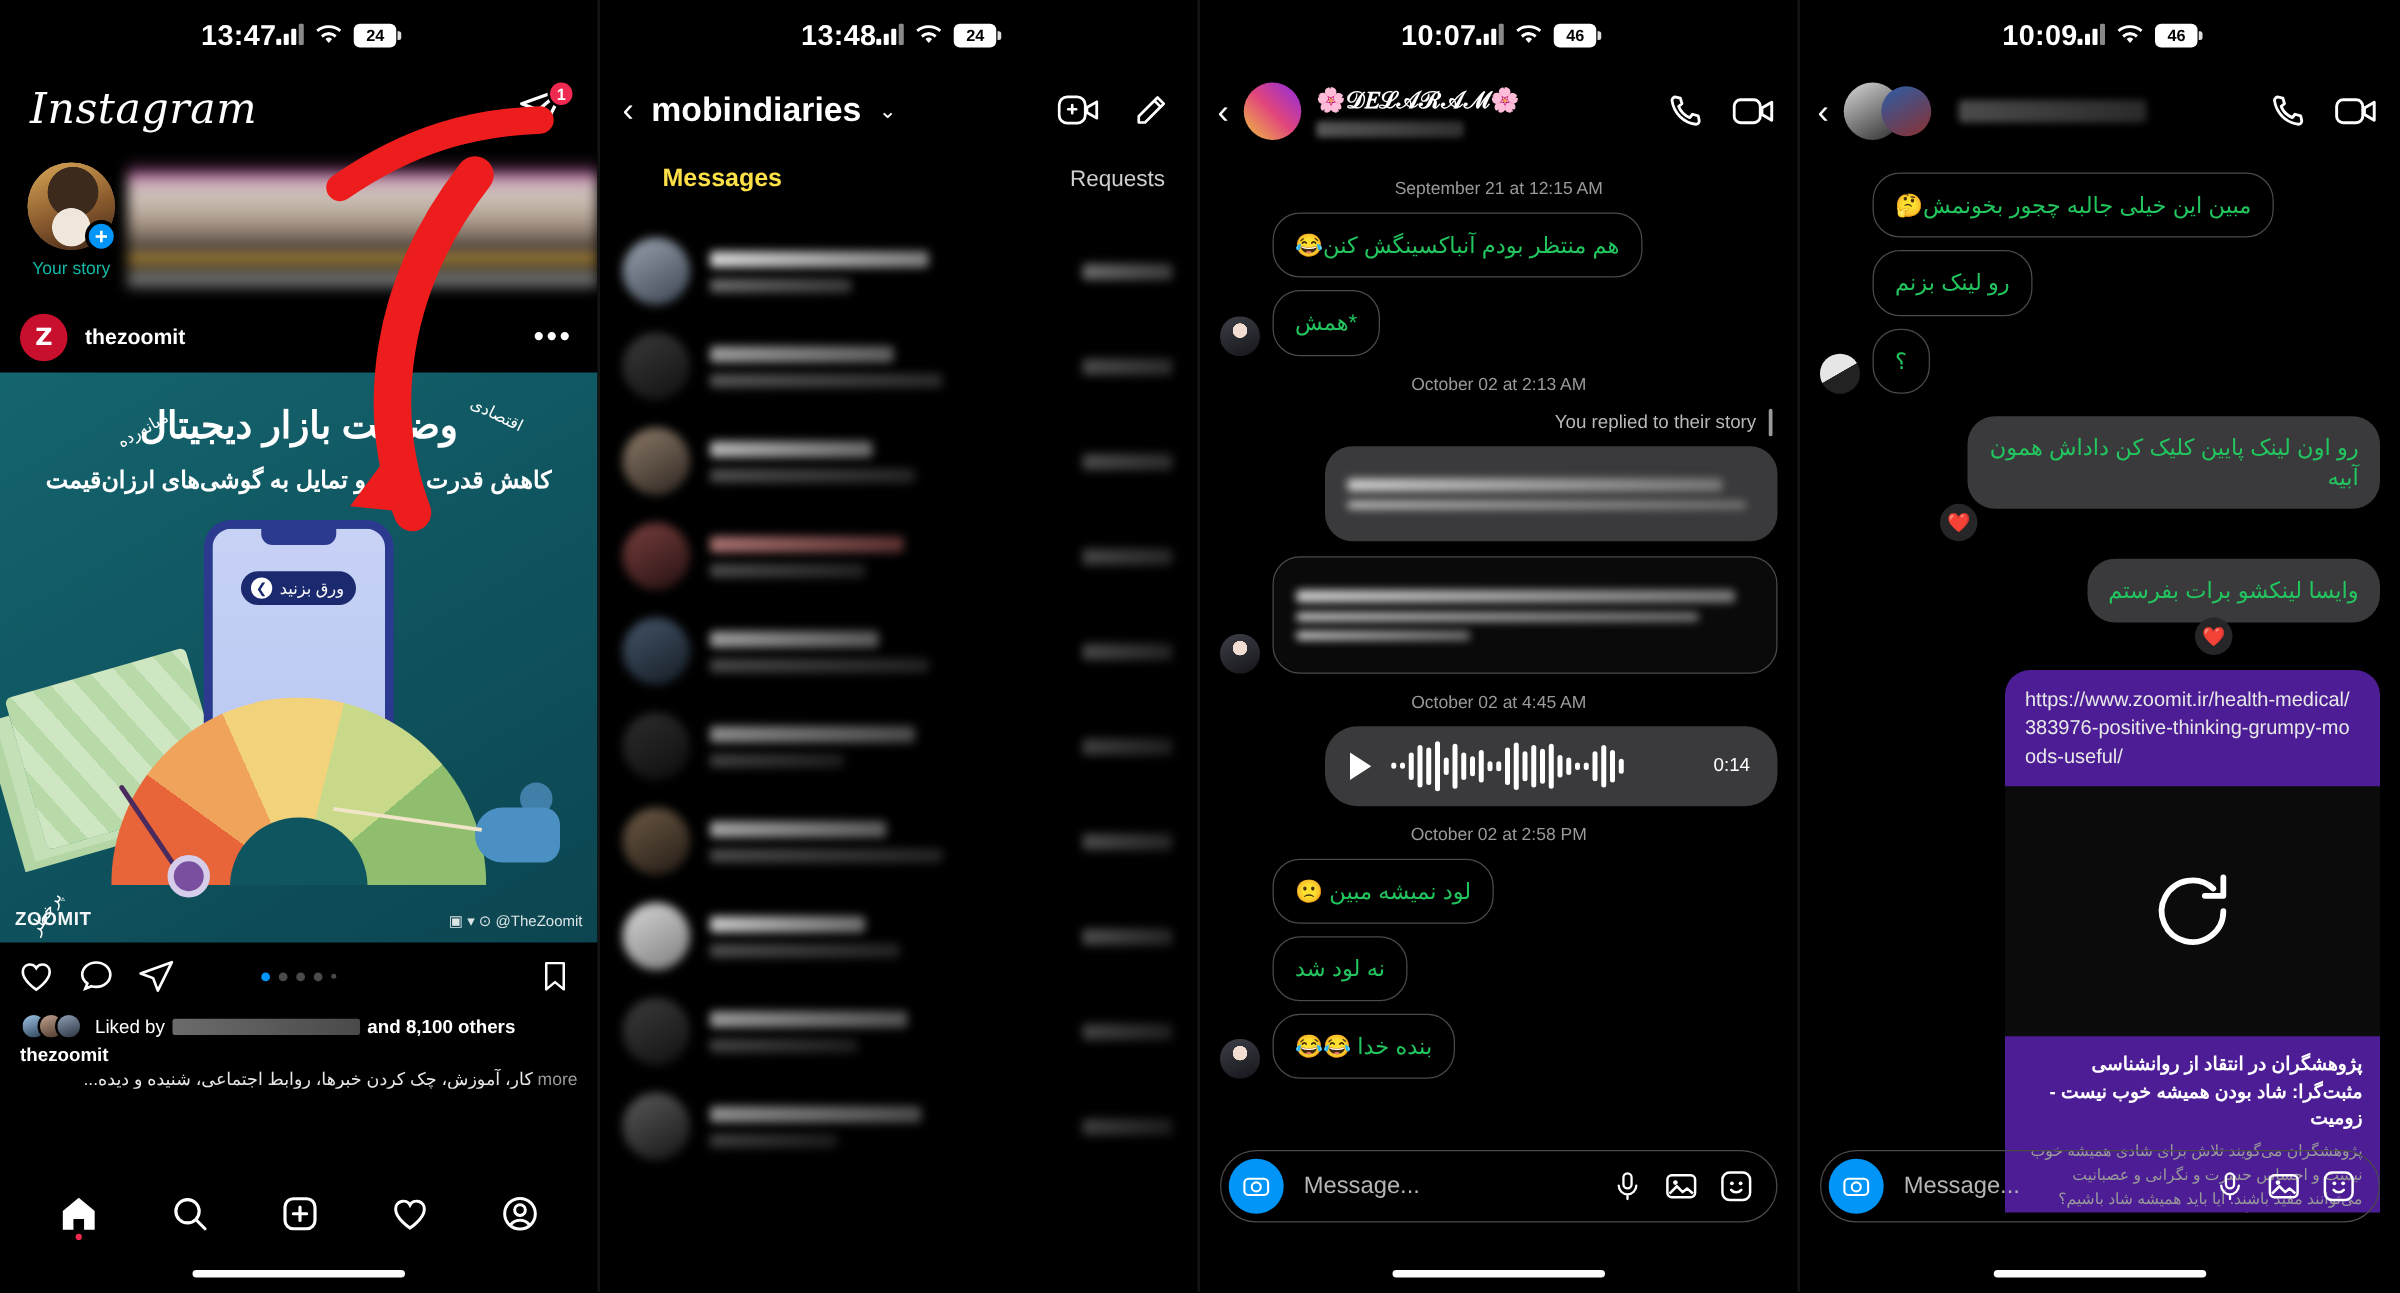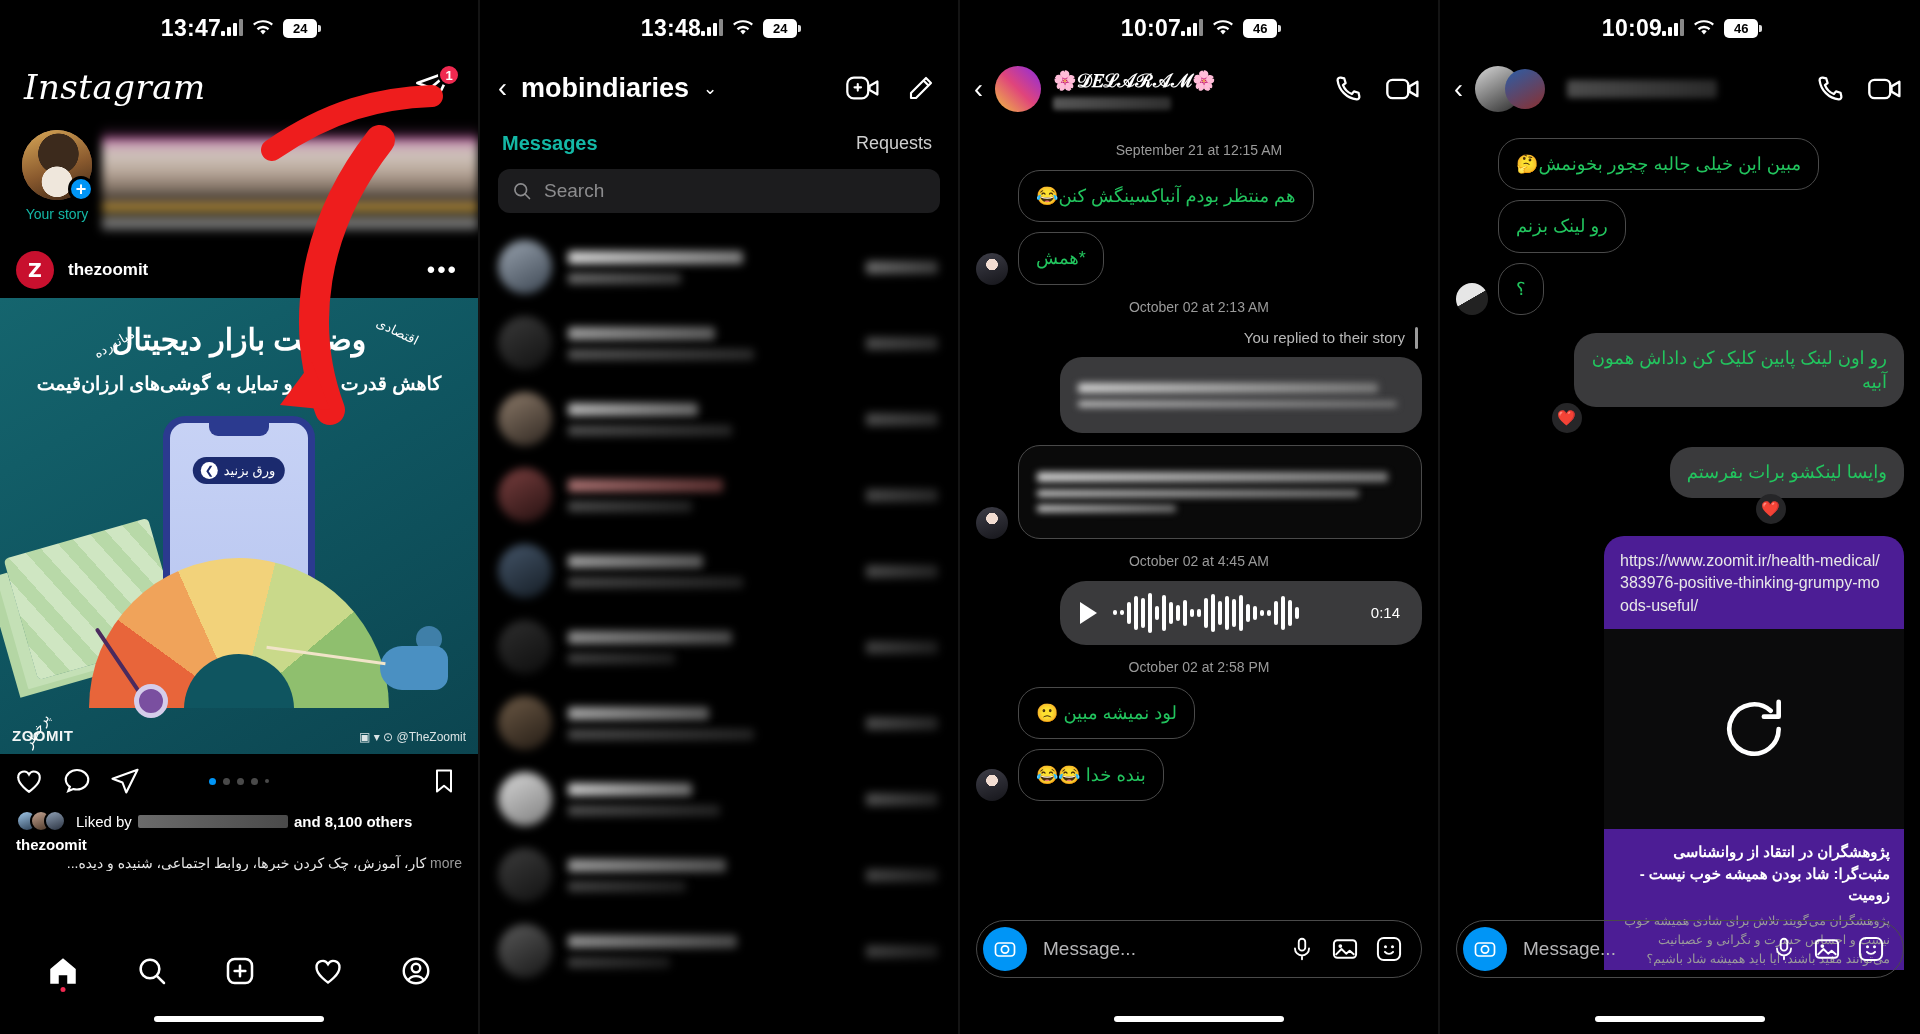--- a/index.html
+++ b/index.html
@@ -248,21 +248,21 @@
     height: 64px; display: flex; align-items: center; gap: 14px;
     padding: 0 22px 0 18px;
   }
   .dm-title { color: #fff; font-size: 27px; font-weight: bold; }
   .chev-d { color: #fff; font-size: 17px; }
   .dm-header .grow { flex: 1; }
   .msg-tabs {
     display: flex; align-items: center; justify-content: space-between;
     padding: 12px 26px 8px 22px;
   }
-  .msg-tabs .mt { color: #14b8a6; font-size: 20px; font-weight: bold; }
+  .msg-tabs .mt { color: #fde047; font-size: 20px; font-weight: bold; margin-left: 28px; }
   .msg-tabs .rq { color: #cfcfcf; font-size: 18px; }
   .searchbox {
     margin: 6px 18px 0; height: 44px; border-radius: 12px;
     background: #1c1c1e; display: flex; align-items: center; gap: 12px;
     padding: 0 14px;
   }
   .searchbox .ph { color: #8c8c8e; font-size: 19px; }
   .dm-list { position: relative; margin-top: 16px; }
   .dm-row { height: 76px; display: flex; align-items: center; gap: 16px; padding: 0 20px 0 18px; }
   .dm-av { width: 54px; height: 54px; border-radius: 50%; flex: 0 0 54px; filter: blur(4px); }
@@ -555,27 +555,20 @@
         <path d="M4 20h4L20 8l-4-4L4 16z" fill="none" stroke="#fff" stroke-width="1.7" stroke-linejoin="round"></path>
         <path d="M14 6l4 4" stroke="#fff" stroke-width="1.7"></path>
       </svg>
     </div>
 
     <div class="msg-tabs">
       <span class="mt">Messages</span>
       <span class="rq">Requests</span>
     </div>
 
-    <div class="searchbox">
-      <svg width="20" height="20" viewBox="0 0 24 24">
-          <circle cx="10.5" cy="10.5" r="7" fill="none" stroke="#8c8c8e" stroke-width="2"></circle>
-          <path d="M15.6 15.6L21 21" stroke="#8c8c8e" stroke-width="2" stroke-linecap="round"></path>
-        </svg>
-      <span class="ph">Search</span>
-    </div>
 
     <div class="dm-list">
       <div class="dm-row">
           <div class="dm-av" style="background:linear-gradient(150deg,#9aa4b0,#3a4450)"></div>
           <div class="dm-lines">
             <div class="dm-l1" style="width:62%;background:linear-gradient(90deg,#d6d6d6,#7e7e7e)"></div>
             <div class="dm-l2" style="width:40%;background:linear-gradient(90deg,#6a6a6a,#3a3a3a)"></div>
           </div>
           <div class="dm-side" style="background:linear-gradient(90deg,#6a6a6a,#3a3a3a)"></div>
         </div>
@@ -764,20 +757,23 @@
             <i style="height:12px"></i>
         </span>
         <span class="vtime">0:14</span>
       </div>
 
       <div class="ts">October 02 at 2:58 PM</div>
 
       <div class="bub-row" style="padding-left:42px">
         <div class="bub in">لود نمیشه مبین 🙁</div>
       </div>
+      <div class="bub-row" style="padding-left:42px">
+        <div class="bub in">نه لود شد</div>
+      </div>
       <div class="bub-row">
         <div class="bub-av"></div>
         <div class="bub in">بنده خدا 😂😂</div>
       </div>
     </div>
 
     <div class="composer">
       <span class="cam">
         <svg width="24" height="24" viewBox="0 0 24 24">
             <rect x="2.5" y="6" width="19" height="13" rx="3.5" fill="none" stroke="#fff" stroke-width="1.7"></rect>

